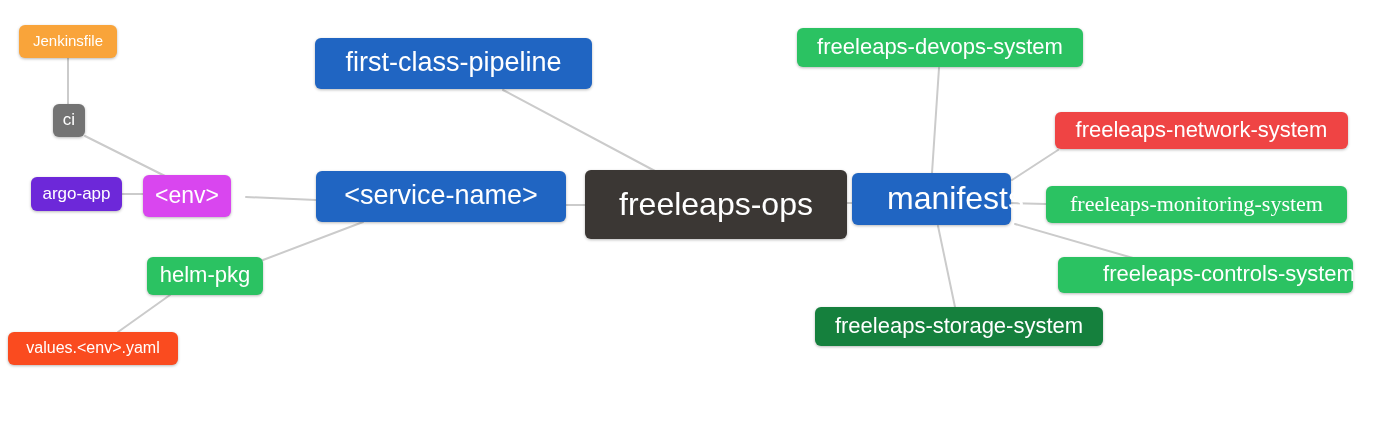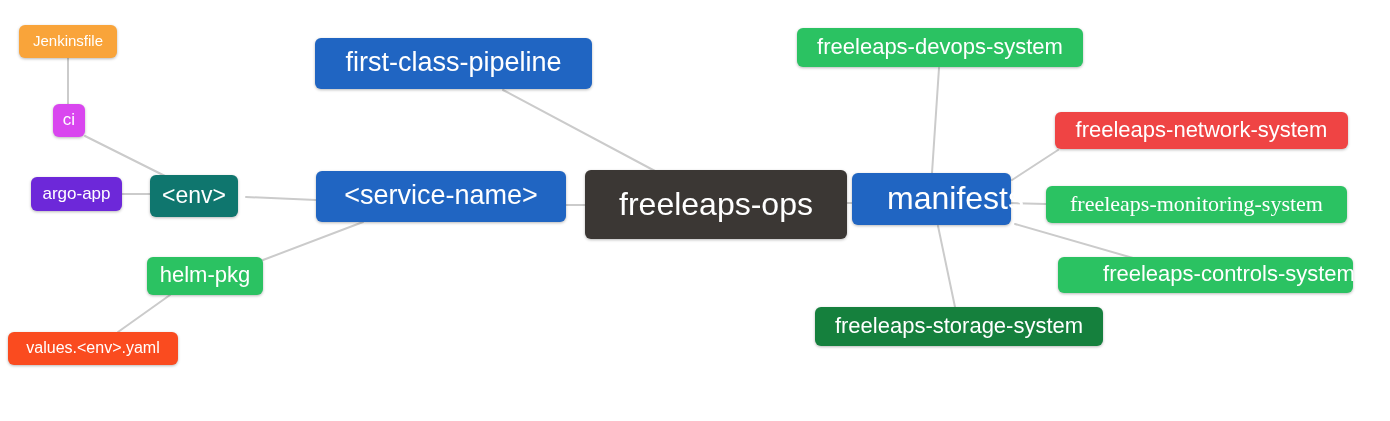--- a/index.html
+++ b/index.html
@@ -62,29 +62,29 @@
     <line x1="1012" y1="180" x2="1058" y2="150" style="stroke: rgb(203, 203, 203);"></line>
     <line x1="1011" y1="203" x2="1046" y2="204" style="stroke: rgb(203, 203, 203);"></line>
     <line x1="1015" y1="224" x2="1133" y2="258" style="stroke: rgb(203, 203, 203);"></line>
     <line x1="938" y1="226" x2="955" y2="307" style="stroke: rgb(203, 203, 203);"></line>
   </svg>
 
   <div class="node" style="left: 19px; top: 25px; width: 98px; height: 33px; font-size: 15px; background-color: rgb(249, 164, 58);">
     <span class="node-label">Jenkinsfile</span>
   </div>
 
-  <div class="node" style="left: 53px; top: 104px; width: 32px; height: 33px; font-size: 17px; background-color: #d946ef;">
+  <div class="node" style="left: 53px; top: 104px; width: 32px; height: 33px; font-size: 17px; background-color: #737373;">
     <span class="node-label">ci</span>
   </div>
 
   <div class="node" style="left: 31px; top: 177px; width: 91px; height: 34px; font-size: 17px; background-color: #6d28d9;">
     <span class="node-label">argo-app</span>
   </div>
 
-  <div class="node" style="left: 150px; top: 175px; width: 88px; height: 42px; font-size: 23px; background-color: #0f766e; align-items: center;">
+  <div class="node" style="left: 143px; top: 175px; width: 88px; height: 42px; font-size: 23px; background-color: #d946ef; align-items: center;">
     <span class="node-label">&lt;env&gt;</span>
   </div>
 
   <div class="node" style="left: 147px; top: 257px; width: 116px; height: 38px; font-size: 22px; background-color: rgb(43, 194, 98);">
     <span class="node-label">helm-pkg</span>
   </div>
 
   <div class="node" style="left: 8px; top: 332px; width: 170px; height: 33px; font-size: 16px; background-color: rgb(250, 75, 31);">
     <span class="node-label">values.&lt;env&gt;.yaml</span>
   </div>

